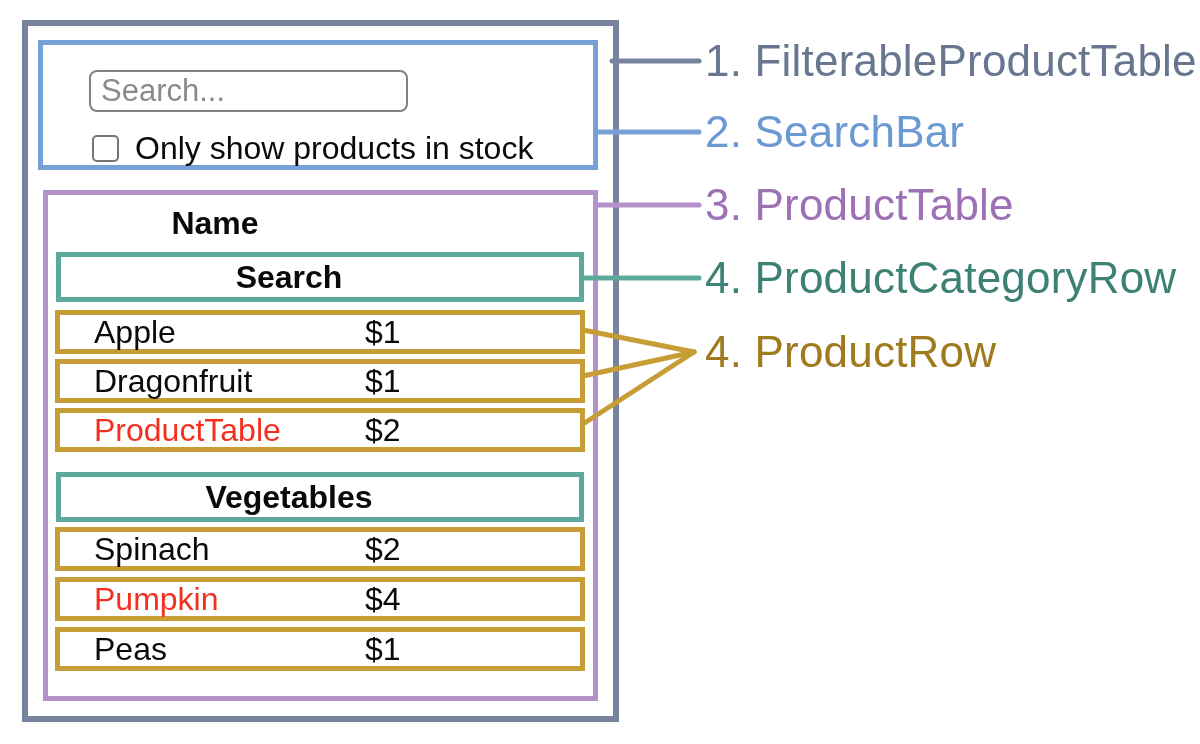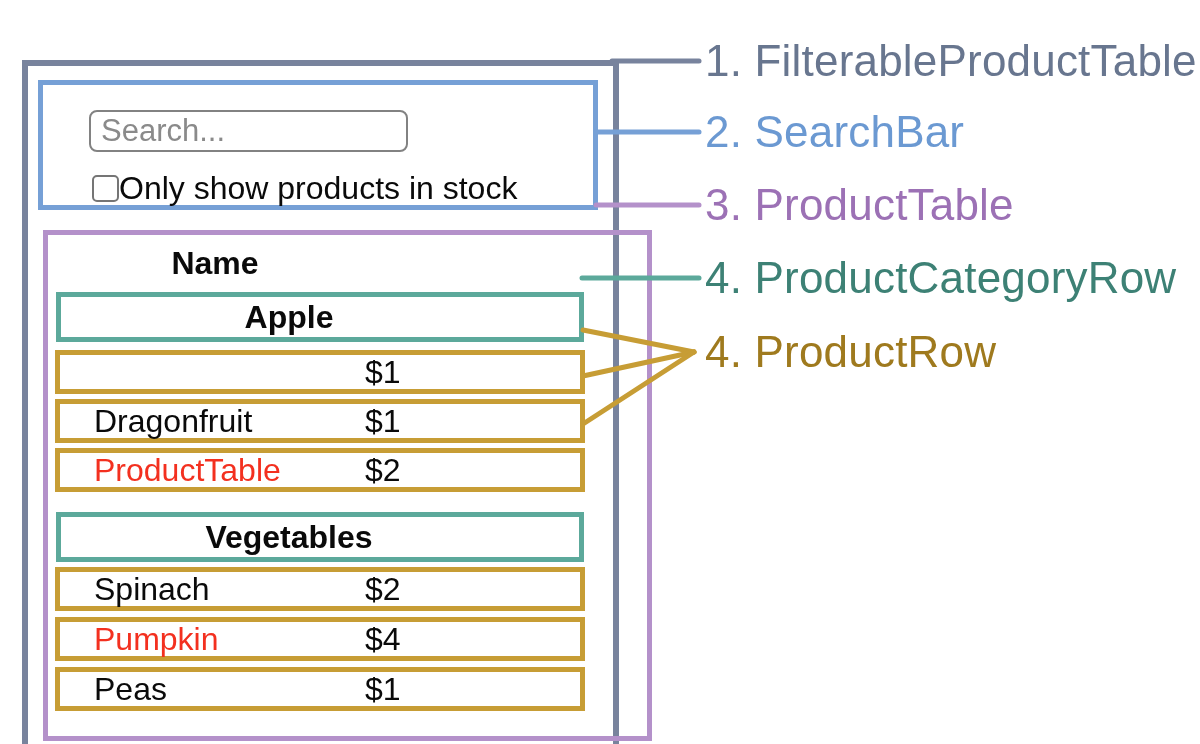--- a/index.html
+++ b/index.html
@@ -1,35 +1,35 @@
 <!DOCTYPE html>
 <html style="--c-slate_border: #78839d; --c-slate_label: #68768f; --c-blue_border: #76a0d6; --c-blue_label: #6b99d2; --c-purple_border: #b491ca; --c-purple_label: #9c71b5; --c-teal_border: #5ca99b; --c-teal_label: #3d8175; --c-gold_border: #c79d35; --c-gold_label: #9f7a1e; --c-red_text: #f3301f; --c-input_border: #828282; --c-placeholder: #8a8a8a; --c-checkbox_border: #757575;"><head>
 <meta charset="utf-8">
 <style>
   html,body{margin:0;padding:0;background:#ffffff;}
   #canvas{
     position:relative;width:1200px;height:744px;background:#ffffff;overflow:hidden;
     font-family:"Liberation Sans",sans-serif;color:#111;
   }
-  .abs{position:absolute;box-sizing:border-box;margin-top:40px;}
+  .abs{position:absolute;box-sizing:border-box;}
 
   
   .box-outer{left:22px;top:20px;width:597px;height:702px;border:6px solid var(--c-slate_border);}
   .box-search{left:38px;top:40px;width:560px;height:130px;border:5px solid var(--c-blue_border);}
-  .box-table{left:43px;top:190px;width:609px;height:511px;border:5px solid var(--c-purple_border);}
+  .box-table{left:43px;top:190px;width:555px;height:511px;border:5px solid var(--c-purple_border);}
 
   
   .search-input{
     left:89px;top:70px;width:319px;height:42px;
     border:2px solid var(--c-input_border);border-radius:8px;
     font-family:"Liberation Sans",sans-serif;font-size:31px;color:#111;
     padding:0 10px;outline:none;background:#fff;
   }
   .search-input::placeholder{color:var(--c-placeholder);opacity:1;}
-  .checkbox-row{left:92px;top:130px;display:flex;align-items:center;}
+  .checkbox-row{left:92px;top:130px;display:flex;align-items:center;gap:16px;}
   .checkbox{width:23px;height:23px;border:2px solid var(--c-checkbox_border);border-radius:5px;background:#fff;flex:0 0 auto;}
   .checkbox-label{font-size:32px;color:#0a0a0a;white-space:nowrap;}
 
   
   .th{position:absolute;top:10px;font-weight:bold;font-size:32px;color:#0a0a0a;text-align:center;}
   .th-name{left:0;width:334px;}
   .th-price{left:266px;width:216px;}
 
   
   .category-row{
@@ -77,24 +77,25 @@
   <input class="abs search-input" type="text" placeholder="Search..." style="">
   <div class="abs checkbox-row">
     <span class="checkbox"></span>
     <span class="checkbox-label">Only show products in stock</span>
   </div>
 
   <div class="abs box-table">
     <span class="th th-name">Name</span>
 
     <div class="category-row" style="top:57px">
-      <span>Apple</span>
+      <span>Search</span>
     </div>
 
     <div class="product-row" style="top:115px">
+      <span class="product-name" style="color: rgb(10, 10, 10);">Apple</span>
       <span class="product-price">$1</span>
     </div>
     <div class="product-row" style="top:164px">
       <span class="product-name" style="color: rgb(10, 10, 10);">Dragonfruit</span>
       <span class="product-price">$1</span>
     </div>
     <div class="product-row" style="top:213px">
       <span class="product-name" style="color: rgb(243, 48, 31);">ProductTable</span>
       <span class="product-price">$2</span>
     </div>

